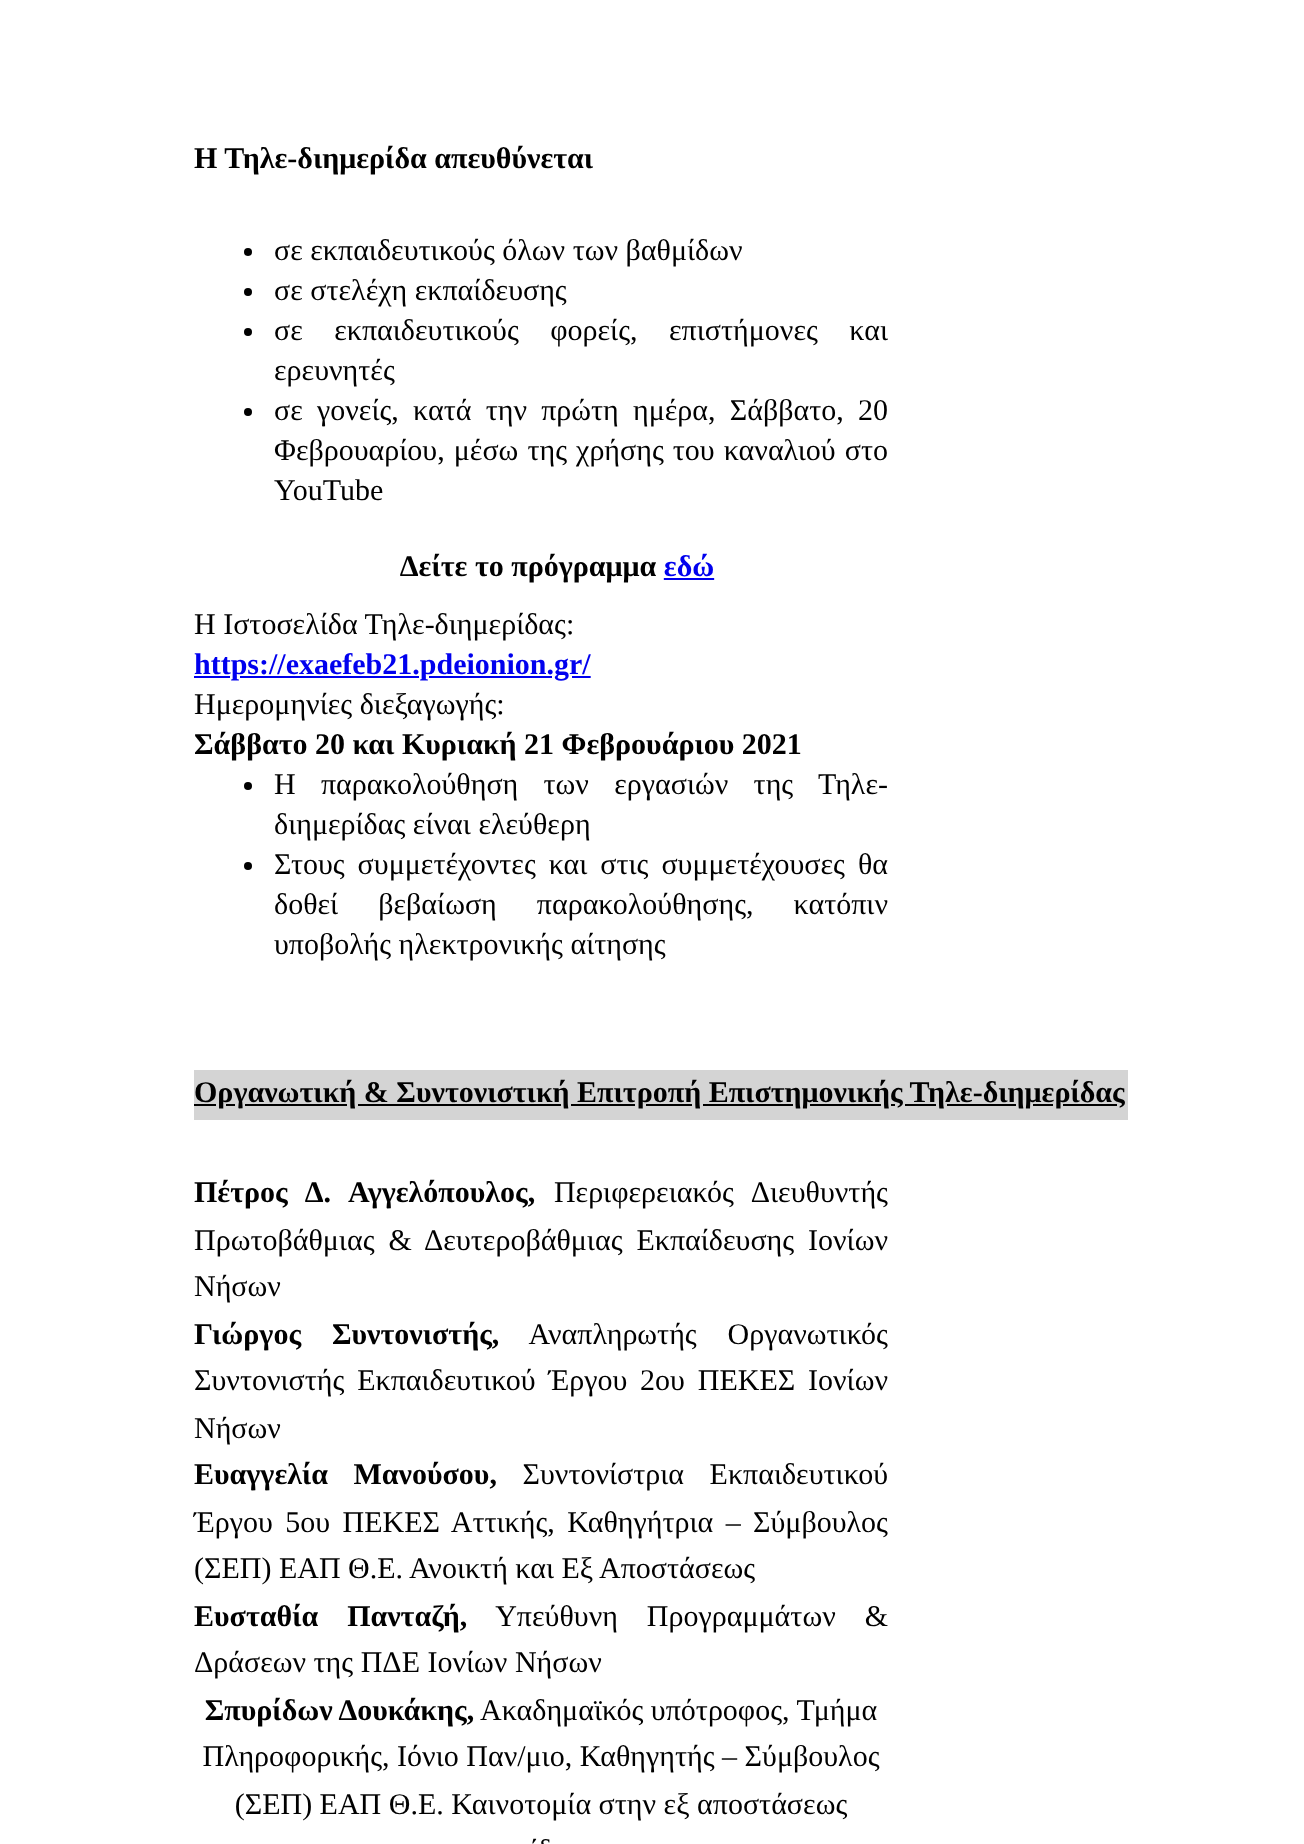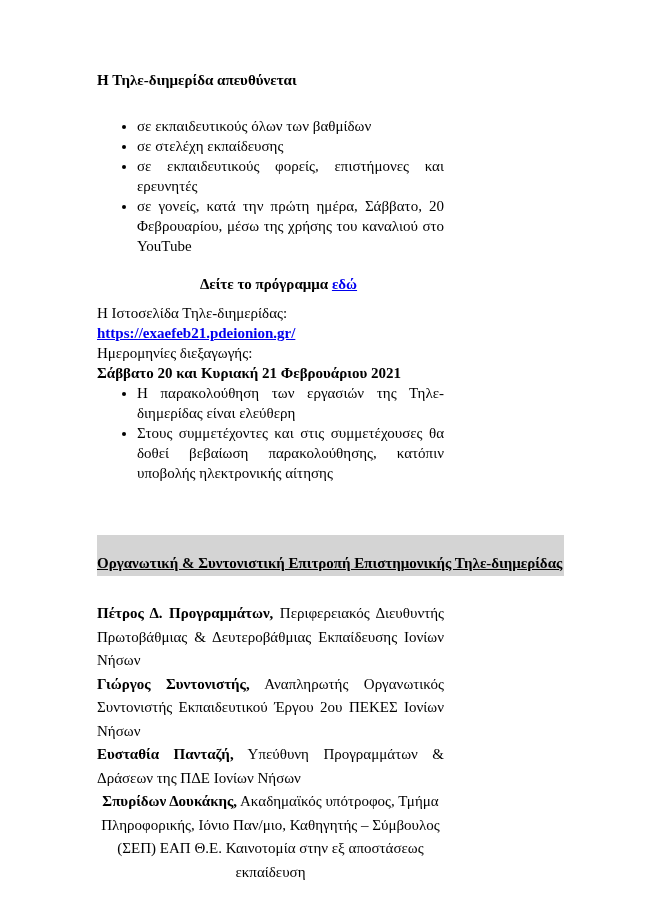--- a/index.html
+++ b/index.html
@@ -24,21 +24,21 @@
   .program-line{margin:18px 0 9px 0;padding-left:16px;font-weight:bold;text-align:center;}
   .website-line,.dates-label,.dates-value{line-height:20px;}
   .dates-value{font-weight:bold;}
   .info-list{margin-top:13px;}
   .link{color:var(--link-color);text-decoration:underline;font-weight:bold;cursor:pointer;}
   .committee-heading-row{margin-top:52px;line-height:22px;}
   .committee-heading{
     display:inline-block;white-space:nowrap;
     font-weight:bold;text-decoration:underline;
     background:var(--highlight);
-    padding:17px 2px 2px 0;
+    padding:1px 2px 2px 0;
   }
   .committee{margin-top:26px;}
   .member{line-height:23.5px;text-align:justify;}
   .member.align-left{text-align:center;}
   .member-name{font-weight:bold;}
 </style>
 </head>
 <body>
 
 <div class="doc">
@@ -63,25 +63,26 @@
   <ul class="bullet-list info-list">
     <li>Η παρακολούθηση των εργασιών της Τηλε-διημερίδας είναι ελεύθερη</li>
     <li>Στους συμμετέχοντες  και στις συμμετέχουσες θα δοθεί βεβαίωση παρακολούθησης, κατόπιν υποβολής ηλεκτρονικής αίτησης</li>
   </ul>
 
   <div class="committee-heading-row">
     <span class="committee-heading">Οργανωτική &amp; Συντονιστική Επιτροπή Επιστημονικής Τηλε-διημερίδας</span>
   </div>
 
   <div class="committee">
-    <p class="member"><span class="member-name">Πέτρος Δ. Προγραμμάτων,</span> <span class="member-role">Περιφερειακός Διευθυντής Πρωτοβάθμιας &amp; Δευτεροβάθμιας Εκπαίδευσης Ιονίων Νήσων</span></p>
+    <p class="member"><span class="member-name">Πέτρος Δ. Αγγελόπουλος,</span> <span class="member-role">Περιφερειακός Διευθυντής Πρωτοβάθμιας &amp; Δευτεροβάθμιας Εκπαίδευσης Ιονίων Νήσων</span></p>
 
 
 
     <p class="member"><span class="member-name">Γιώργος Συντονιστής,</span> <span class="member-role">Αναπληρωτής Οργανωτικός Συντονιστής Εκπαιδευτικού Έργου 2ου ΠΕΚΕΣ Ιονίων Νήσων</span></p>
 
+    <p class="member"><span class="member-name">Ευαγγελία Μανούσου,</span> <span class="member-role">Συντονίστρια Εκπαιδευτικού Έργου 5ου ΠΕΚΕΣ Αττικής, Καθηγήτρια – Σύμβουλος (ΣΕΠ) ΕΑΠ Θ.Ε. Ανοικτή και Εξ Αποστάσεως</span></p>
 
     <p class="member"><span class="member-name">Ευσταθία Πανταζή,</span> <span class="member-role">Υπεύθυνη Προγραμμάτων &amp; Δράσεων της ΠΔΕ Ιονίων Νήσων</span></p>
 
     <p class="member align-left"><span class="member-name">Σπυρίδων Δουκάκης,</span> <span class="member-role">Ακαδημαϊκός υπότροφος, Τμήμα Πληροφορικής, Ιόνιο Παν/μιο, Καθηγητής – Σύμβουλος (ΣΕΠ) ΕΑΠ Θ.Ε. Καινοτομία στην εξ αποστάσεως εκπαίδευση</span></p>
   </div>
 
 </div>
 
 </body></html>

